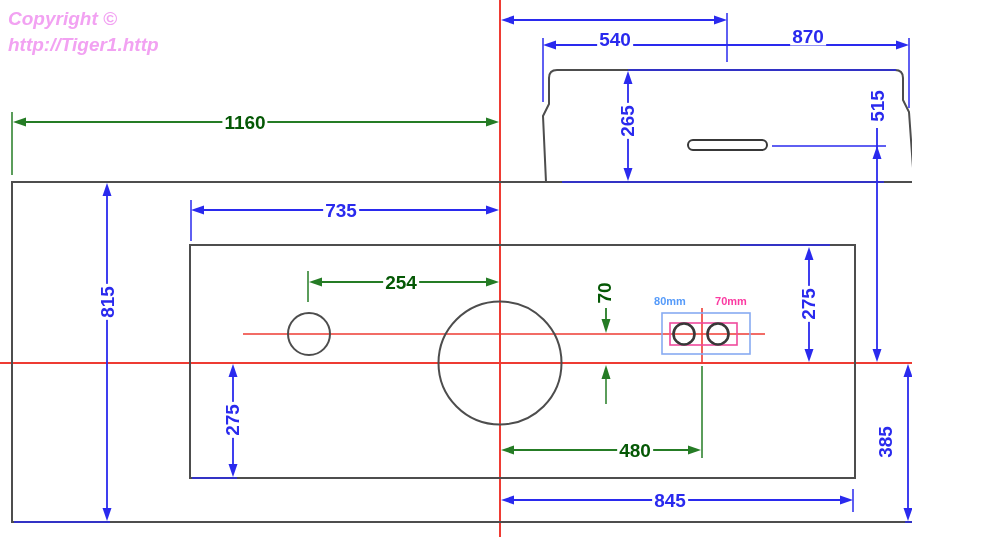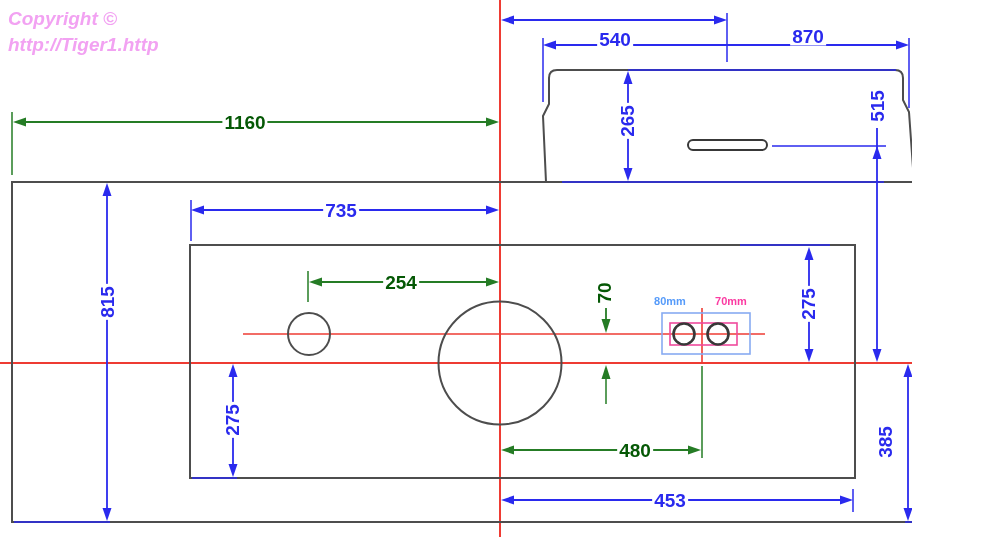--- a/index.html
+++ b/index.html
@@ -150,16 +150,16 @@
   <div class="lbl c-blue rot" style="left:877px;top:106px;">515</div>
   <div class="lbl c-blue" style="left:341px;top:210px;">735</div>
   <div class="lbl c-blue rot" style="left:107px;top:302px;">815</div>
   <div class="lbl c-green" style="left:401px;top:282px;">254</div>
   <div class="lbl c-green rot" style="left:604px;top:293px;">70</div>
   <div class="lbl c-lblue small" style="left:670px;top:301px;">80mm</div>
   <div class="lbl c-pink small" style="left:731px;top:301px;">70mm</div>
   <div class="lbl c-blue rot" style="left:232px;top:420px;">275</div>
   <div class="lbl c-blue rot" style="left:808px;top:304px;">275</div>
   <div class="lbl c-green" style="left:614px;top:450px;margin-left:21px;">480</div>
-  <div class="lbl c-blue" style="left:670px;top:500px;">453</div>
+  <div class="lbl c-blue" style="left:670px;top:500px;">845</div>
   <div class="lbl c-blue rot" style="left:885px;top:442px;">385</div>
 
 </div>
 
 </body></html>

